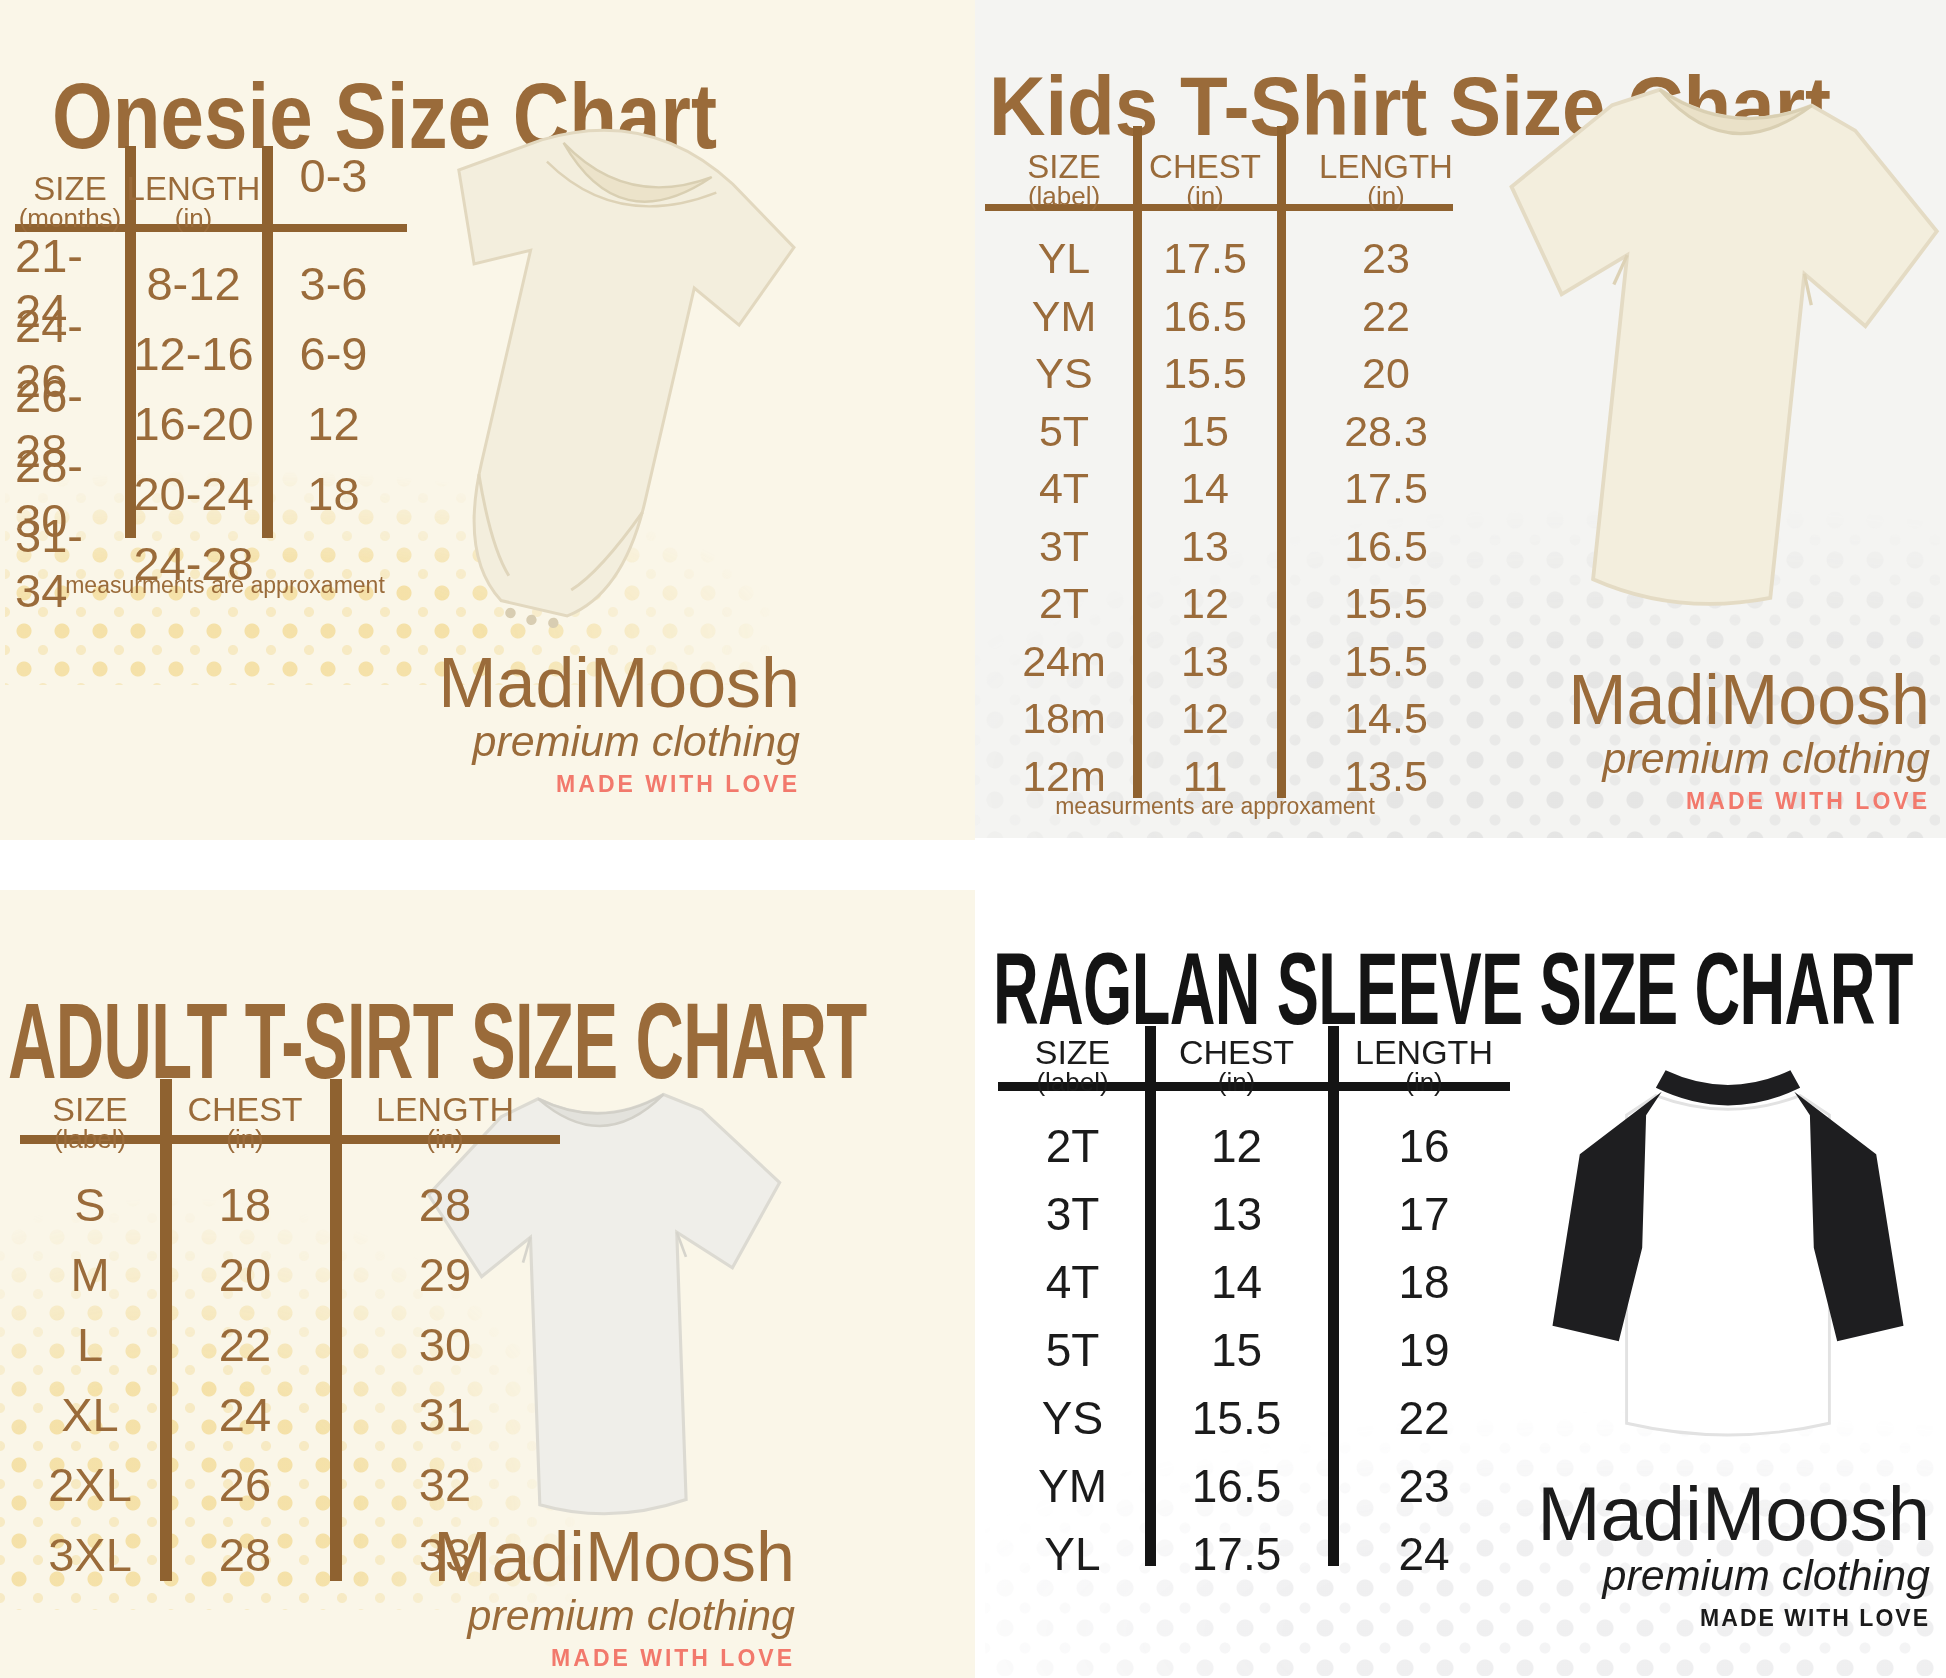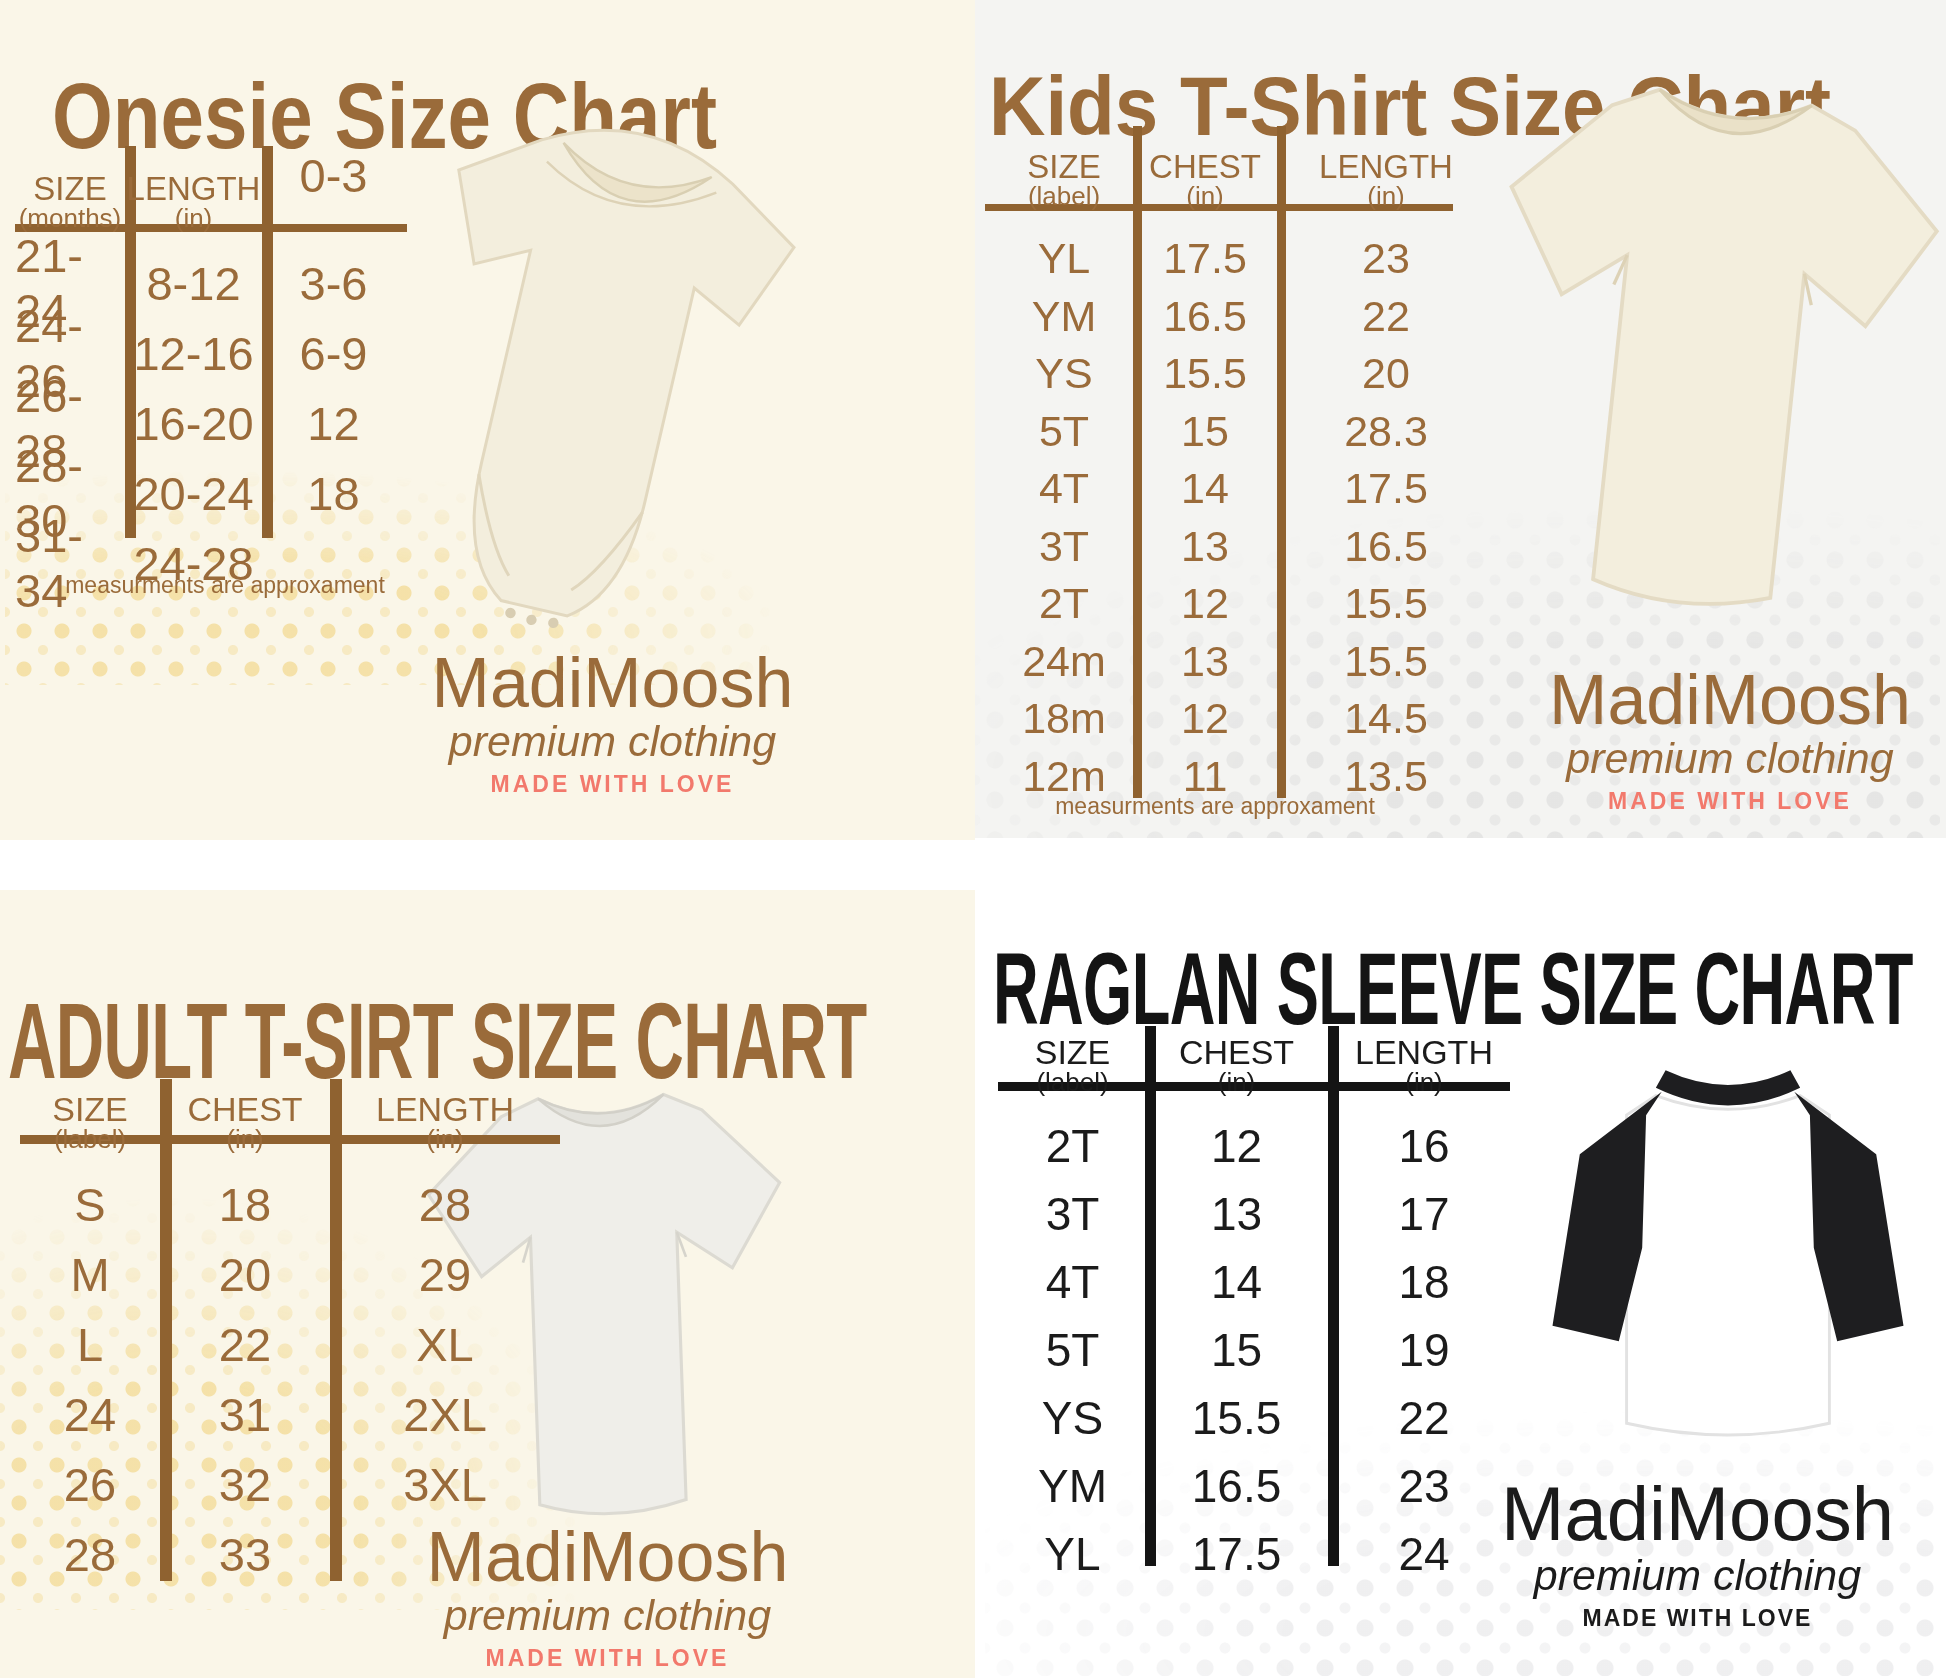--- a/index.html
+++ b/index.html
@@ -64,21 +64,21 @@
   
   .w-raglan .hrule{left:-2px;top:64px;width:512px;height:9px;}
   .w-raglan .v1{left:145px;top:8px;width:11px;height:540px;}
   .w-raglan .v2{left:328px;top:8px;width:11px;height:540px;}
 
   .note{position:absolute;font-size:23px;color:#9a6b3a;text-align:center;}
   .note-onesie{left:60px;top:572px;width:330px;}
   .note-kids{left:40px;top:793px;width:400px;}
 
   
-  .logo{position:absolute;text-align:center;line-height:1;}
+  .logo{position:absolute;text-align:right;line-height:1;}
   .logo .name{font-size:70px;letter-spacing:0px;}
   .logo .tagline{font-family:Liberation Sans, sans-serif;font-style:italic;font-size:43px;
                  margin-top:2px;}
   .logo .slogan{font-size:23px;font-weight:bold;letter-spacing:3px;margin-top:10px;color:#f2796c;}
   .logo-onesie{left:425px;top:648px;width:375px;}
   .logo-kids{left:555px;top:665px;width:400px;}
   .logo-adult{left:420px;top:632px;width:375px;}
   .logo-raglan{left:490px;top:638px;width:465px;}
   .logo-raglan .name{font-size:76px;}
   .logo-raglan .slogan{color:#1b1b1b;letter-spacing:2px;}
@@ -258,20 +258,21 @@
             <span class="hu">(in)</span>
           </div>
           <div class="td">S</div>
           <div class="td">18</div>
           <div class="td">28</div>
           <div class="td">M</div>
           <div class="td">20</div>
           <div class="td">29</div>
           <div class="td">L</div>
           <div class="td">22</div>
+          <div class="td">30</div>
           <div class="td">XL</div>
           <div class="td">24</div>
           <div class="td">31</div>
           <div class="td">2XL</div>
           <div class="td">26</div>
           <div class="td">32</div>
           <div class="td">3XL</div>
           <div class="td">28</div>
           <div class="td">33</div>
         </div>

